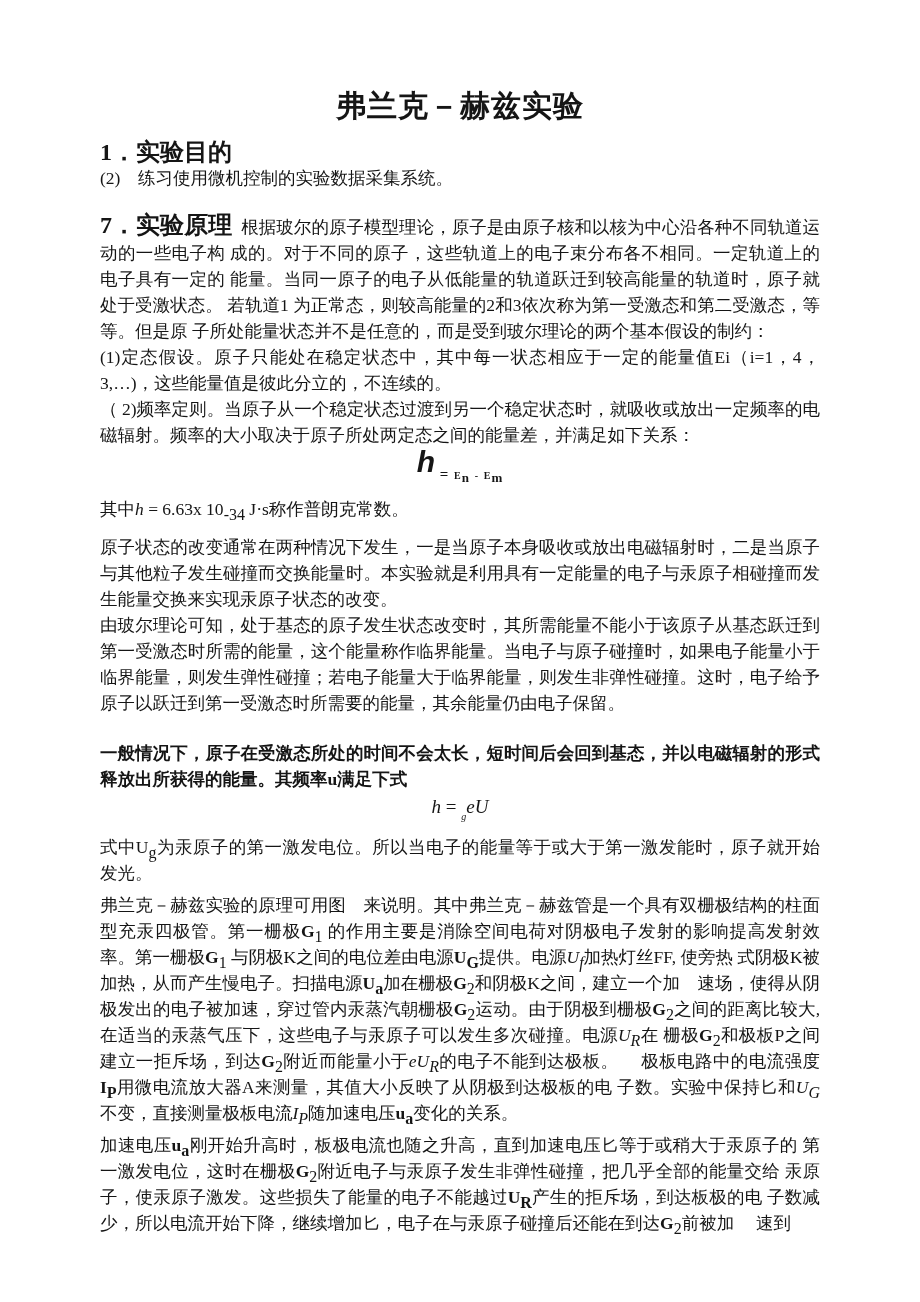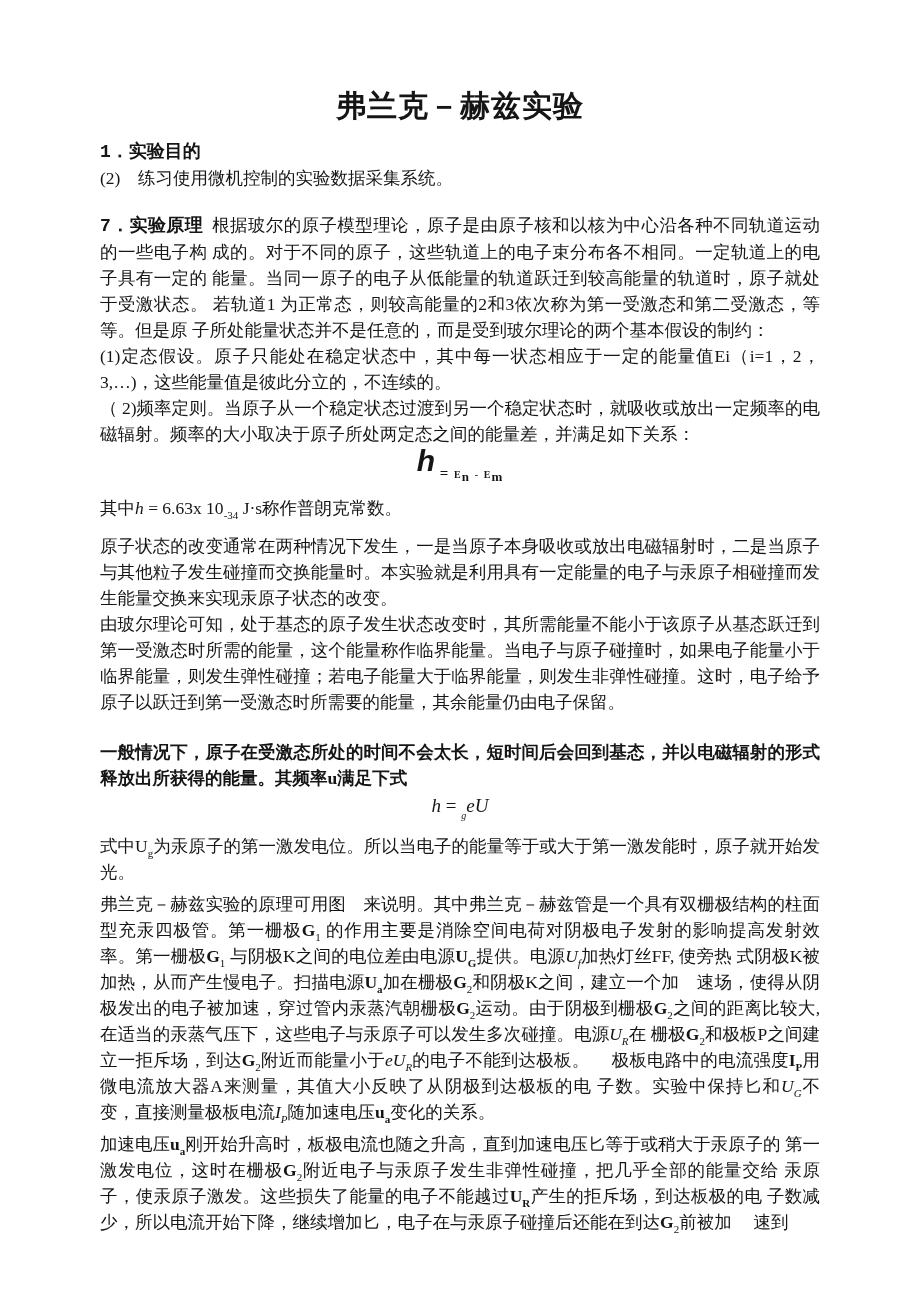--- a/index.html
+++ b/index.html
@@ -18,33 +18,33 @@
   }
   .doc-title {
     margin: 0 0 15px 0;
     text-align: center;
     font-size: 30px;
     line-height: 36px;
     font-weight: bold;
     letter-spacing: 1px;
   }
   .sec-heading {
-    font-family: Liberation Mono, monospace;
-    font-size: 18px;
+    font-family: Liberation Serif, serif;
+    font-size: 24px;
     font-weight: bold;
     line-height: 26px;
   }
   .sec-heading.block { margin: 0; }
   .sec-heading.inline { margin-right: 9px; }
   p { margin: 0; text-align: justify; }
   .sec2-lead { margin-top: 21px; }
   .gap-md { margin-top: 24px; font-weight: bold; }
   .gap-sm { margin-top: 6px; }
   .after-planck { margin-bottom: 12px; }
-  sub { font-size: 11px; line-height: 0; }
+  sub { font-size: 16px; line-height: 0; }
   .formula { text-align: center; margin: 2px 0 6px 0; line-height: 24px; }
   .f1h {
     font-family: "Liberation Sans", "DejaVu Sans", sans-serif;
     font-style: italic; font-weight: bold; font-size: 30px;
   }
   .f1r { font-size: 15px; font-weight: bold; vertical-align: -7px; letter-spacing: 1px; }
   .f1e { font-size: 10px; }
   .f1s { font-size: 13px; vertical-align: -3px; }
   .formula2 { text-align: center; font-size: 19px; line-height: 26px; margin: 2px 0 4px 0; }
   .f2g { font-size: 10px; vertical-align: -7px; font-style: italic; }
@@ -58,21 +58,21 @@
 
   <div class="sec-heading block">1．实验目的</div>
 
 
   <p>(2)　练习使用微机控制的实验数据采集系统。</p>
 
   <p class="sec2-lead">
     <span class="sec-heading inline">7．实验原理</span><span>根据玻尔的原子模型理论，原子是由原子核和以核为中心沿各种不同轨道运动的一些电子构 成的。对于不同的原子，这些轨道上的电子束分布各不相同。一定轨道上的电子具有一定的 能量。当同一原子的电子从低能量的轨道跃迁到较高能量的轨道时，原子就处于受激状态。 若轨道1 为正常态，则较高能量的2和3依次称为第一受激态和第二受激态，等等。但是原 子所处能量状态并不是任意的，而是受到玻尔理论的两个基本假设的制约：</span>
   </p>
 
-  <p>(1)定态假设。原子只能处在稳定状态中，其中每一状态相应于一定的能量值Ei（i=1，2，3,…)，这些能量值是彼此分立的，不连续的。</p>
+  <p>(1)定态假设。原子只能处在稳定状态中，其中每一状态相应于一定的能量值Ei（i=1，4，3,…)，这些能量值是彼此分立的，不连续的。</p>
 
   <p>（ 2)频率定则。当原子从一个稳定状态过渡到另一个稳定状态时，就吸收或放出一定频率的电磁辐射。频率的大小取决于原子所处两定态之间的能量差，并满足如下关系：</p>
 
   <div class="formula"><span class="f1h">h</span><span class="f1r"> = <span class="f1e">E</span><span class="f1s">n</span> <span class="f1e">-</span> <span class="f1e">E</span><span class="f1s">m</span></span></div>
 
   <p class="after-planck">其中<i>h</i> = 6.63x 10<sub>-34</sub> J·s称作普朗克常数。</p>
 
   <p>原子状态的改变通常在两种情况下发生，一是当原子本身吸收或放出电磁辐射时，二是当原子与其他粒子发生碰撞而交换能量时。本实验就是利用具有一定能量的电子与汞原子相碰撞而发生能量交换来实现汞原子状态的改变。</p>
 
   <p>由玻尔理论可知，处于基态的原子发生状态改变时，其所需能量不能小于该原子从基态跃迁到第一受激态时所需的能量，这个能量称作临界能量。当电子与原子碰撞时，如果电子能量小于临界能量，则发生弹性碰撞；若电子能量大于临界能量，则发生非弹性碰撞。这时，电子给予原子以跃迁到第一受激态时所需要的能量，其余能量仍由电子保留。</p>

